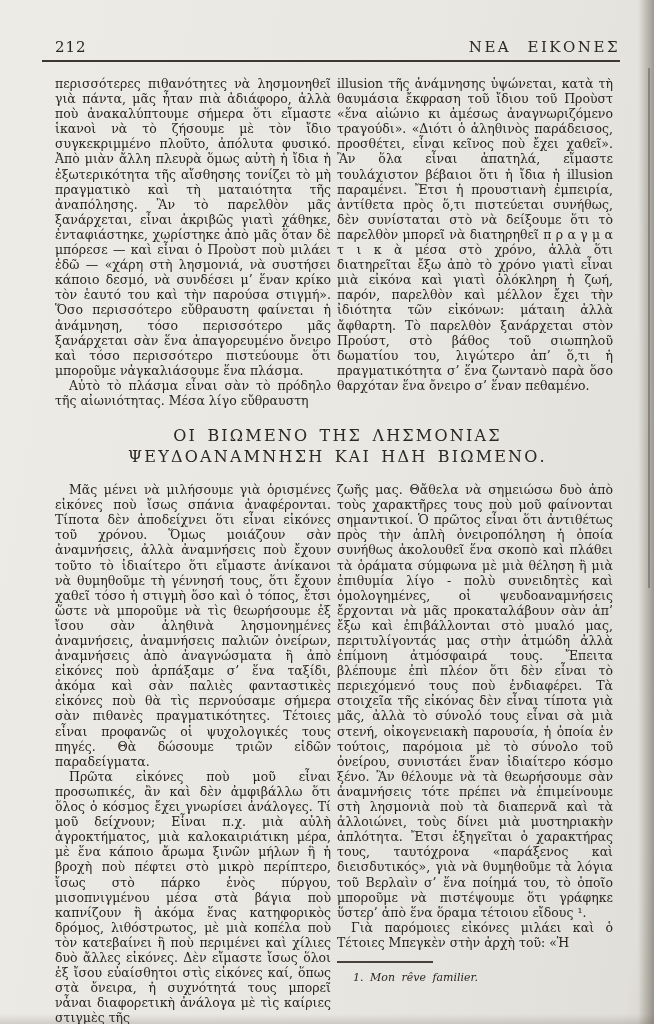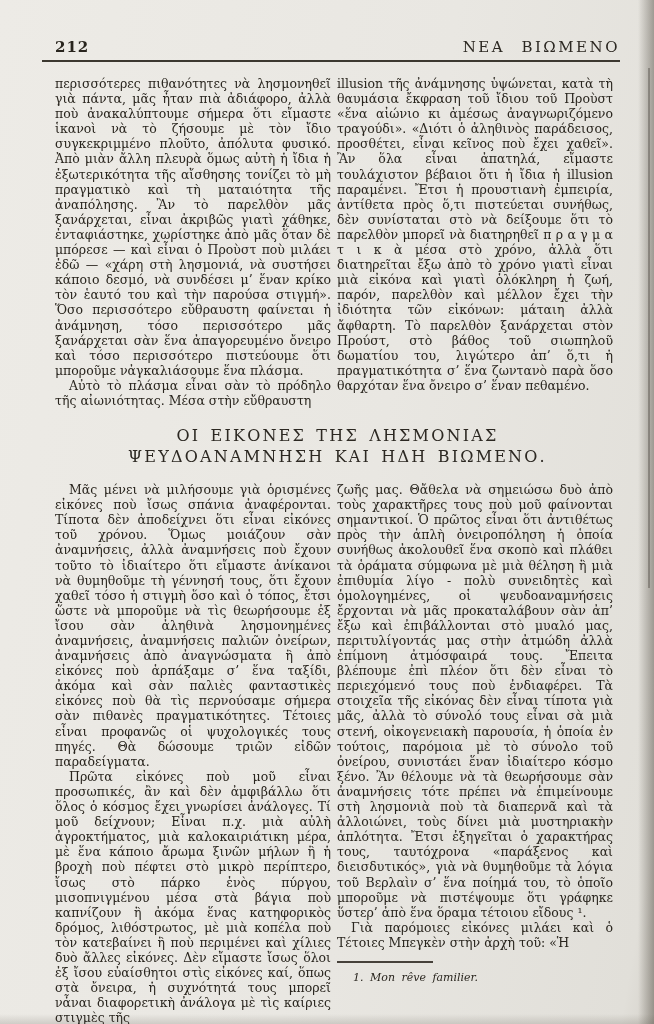--- a/index.html
+++ b/index.html
@@ -31,21 +31,21 @@
   }
   .bottom-shade {
     position: absolute; left: 0; right: 0; bottom: 0; height: 10px;
     background: linear-gradient(to top, rgba(80,74,64,0.18), rgba(0,0,0,0));
     pointer-events: none;
   }
   .page-header {
     display: flex; justify-content: space-between; align-items: baseline;
   }
   .page-num {
-    font-size: 15px; font-weight: 700; letter-spacing: 1px;
+    font-size: 15px; font-weight: 400; letter-spacing: 1px;
   }
   .journal-name {
     font-size: 15px; font-weight: 400; letter-spacing: 2.5px; word-spacing: 9px;
     color: #2c2822;
   }
   .header-rule {
     border: 0;
     border-top: 2px solid #3c3830;
     margin: 4px 0 14px -13px;
   }
@@ -89,36 +89,36 @@
     word-spacing: 3px;
   }
 </style>
 </head>
 <body>
 
 <div class="page">
 
   <header class="page-header">
     <span class="page-num">212</span>
-    <span class="journal-name">ΝΕΑ ΒΙΩΜΕΝΟ</span>
+    <span class="journal-name">ΝΕΑ ΕΙΚΟΝΕΣ</span>
   </header>
   <hr class="header-rule">
 
   <section class="two-col top-section">
     <div class="col">
       <p class="noindent">περισσότερες πιθανότητες νὰ λησμονηθεῖ γιὰ πάντα, μᾶς ἦταν πιὰ ἀδιάφορο, ἀλλὰ ποὺ ἀνακαλύπτουμε σήμερα ὅτι εἴμαστε ἱκανοὶ νὰ τὸ ζήσουμε μὲ τὸν ἴδιο συγκεκριμμένο πλοῦτο, ἀπόλυτα φυσικό. Ἀπὸ μιὰν ἄλλη πλευρὰ ὅμως αὐτὴ ἡ ἴδια ἡ ἐξωτερικότητα τῆς αἴσθησης τονίζει τὸ μὴ πραγματικὸ καὶ τὴ ματαιότητα τῆς ἀναπόλησης. Ἂν τὸ παρελθὸν μᾶς ξανάρχεται, εἶναι ἀκριβῶς γιατὶ χάθηκε, ἐνταφιάστηκε, χωρίστηκε ἀπὸ μᾶς ὅταν δὲ μπόρεσε — καὶ εἶναι ὁ Προὺστ ποὺ μιλάει ἐδῶ — «χάρη στὴ λησμονιά, νὰ συστήσει κάποιο δεσμό, νὰ συνδέσει μ’ ἕναν κρίκο τὸν ἑαυτό του καὶ τὴν παρούσα στιγμή». Ὅσο περισσότερο εὔθραυστη φαίνεται ἡ ἀνάμνηση, τόσο περισσότερο μᾶς ξανάρχεται σὰν ἕνα ἀπαγορευμένο ὄνειρο καὶ τόσο περισσότερο πιστεύουμε ὅτι μποροῦμε νἀγκαλιάσουμε ἕνα πλάσμα.</p>
-      <p class="indent">Αὐτὸ τὸ πλάσμα εἶναι σὰν τὸ πρόδηλο τῆς αἰωνιότητας. Μέσα στὴν εὔθραυστη</p>
+      <p class="indent">Αὐτὸ τὸ πλάσμα εἶναι σὰν τὸ πρόδηλο τῆς αἰωνιότητας. Μέσα λίγο εὔθραυστη</p>
     </div>
     <div class="col">
       <p class="noindent">illusion τῆς ἀνάμνησης ὑψώνεται, κατὰ τὴ θαυμάσια ἔκφραση τοῦ ἴδιου τοῦ Προὺστ «ἕνα αἰώνιο κι ἀμέσως ἀναγνωριζόμενο τραγούδι». «Διότι ὁ ἀληθινὸς παράδεισος, προσθέτει, εἶναι κεῖνος ποὺ ἔχει χαθεῖ». Ἂν ὅλα εἶναι ἀπατηλά, εἴμαστε τουλάχιστον βέβαιοι ὅτι ἡ ἴδια ἡ illusion παραμένει. Ἔτσι ἡ προυστιανὴ ἐμπειρία, ἀντίθετα πρὸς ὅ,τι πιστεύεται συνήθως, δὲν συνίσταται στὸ νὰ δείξουμε ὅτι τὸ παρελθὸν μπορεῖ νὰ διατηρηθεῖ π ρ α γ μ α τ ι κ ὰ μέσα στὸ χρόνο, ἀλλὰ ὅτι διατηρεῖται ἔξω ἀπὸ τὸ χρόνο γιατὶ εἶναι μιὰ εἰκόνα καὶ γιατὶ ὁλόκληρη ἡ ζωή, παρόν, παρελθὸν καὶ μέλλον ἔχει τὴν ἰδιότητα τῶν εἰκόνων: μάταιη ἀλλὰ ἄφθαρτη. Τὸ παρελθὸν ξανάρχεται στὸν Προύστ, στὸ βάθος τοῦ σιωπηλοῦ δωματίου του, λιγώτερο ἀπ’ ὅ,τι ἡ πραγματικότητα σ’ ἕνα ζωντανὸ παρὰ ὅσο θαρχόταν ἕνα ὄνειρο σ’ ἕναν πεθαμένο.</p>
     </div>
   </section>
 
   <h1 class="article-title">
-    <span class="title-line">ΟΙ ΕΙΚΟΝΕΣ ΤΗΣ ΛΗΣΜΟΝΙΑΣ</span>
+    <span class="title-line">ΟΙ ΒΙΩΜΕΝΟ ΤΗΣ ΛΗΣΜΟΝΙΑΣ</span>
     <span class="title-line">ΨΕΥΔΟΑΝΑΜΝΗΣΗ ΚΑΙ ΗΔΗ ΒΙΩΜΕΝΟ.</span>
   </h1>
 
   <section class="two-col bottom-section">
     <div class="col">
       <p class="indent">Μᾶς μένει νὰ μιλήσουμε γιὰ ὁρισμένες εἰκόνες ποὺ ἴσως σπάνια ἀναφέρονται. Τίποτα δὲν ἀποδείχνει ὅτι εἶναι εἰκόνες τοῦ χρόνου. Ὅμως μοιάζουν σὰν ἀναμνήσεις, ἀλλὰ ἀναμνήσεις ποὺ ἔχουν τοῦτο τὸ ἰδιαίτερο ὅτι εἴμαστε ἀνίκανοι νὰ θυμηθοῦμε τὴ γέννησή τους, ὅτι ἔχουν χαθεῖ τόσο ἡ στιγμὴ ὅσο καὶ ὁ τόπος, ἔτσι ὥστε νὰ μποροῦμε νὰ τὶς θεωρήσουμε ἐξ ἴσου σὰν ἀληθινὰ λησμονημένες ἀναμνήσεις, ἀναμνήσεις παλιῶν ὀνείρων, ἀναμνήσεις ἀπὸ ἀναγνώσματα ἢ ἀπὸ εἰκόνες ποὺ ἁρπάξαμε σ’ ἕνα ταξίδι, ἀκόμα καὶ σὰν παλιὲς φανταστικὲς εἰκόνες ποὺ θὰ τὶς περνούσαμε σήμερα σὰν πιθανὲς πραγματικότητες. Τέτοιες εἶναι προφανῶς οἱ ψυχολογικές τους πηγές. Θὰ δώσουμε τριῶν εἰδῶν παραδείγματα.</p>
       <p class="indent">Πρῶτα εἰκόνες ποὺ μοῦ εἶναι προσωπικές, ἂν καὶ δὲν ἀμφιβάλλω ὅτι ὅλος ὁ κόσμος ἔχει γνωρίσει ἀνάλογες. Τί μοῦ δείχνουν; Εἶναι π.χ. μιὰ αὐλὴ ἀγροκτήματος, μιὰ καλοκαιριάτικη μέρα, μὲ ἕνα κάποιο ἄρωμα ξινῶν μήλων ἢ ἡ βροχὴ ποὺ πέφτει στὸ μικρὸ περίπτερο, ἴσως στὸ πάρκο ἑνὸς πύργου, μισοπνιγμένου μέσα στὰ βάγια ποὺ καπνίζουν ἢ ἀκόμα ἕνας κατηφορικὸς δρόμος, λιθόστρωτος, μὲ μιὰ κοπέλα ποὺ τὸν κατεβαίνει ἢ ποὺ περιμένει καὶ χίλιες δυὸ ἄλλες εἰκόνες. Δὲν εἴμαστε ἴσως ὅλοι ἐξ ἴσου εὐαίσθητοι στὶς εἰκόνες καί, ὅπως στὰ ὄνειρα, ἡ συχνότητά τους μπορεῖ νἆναι διαφορετικὴ ἀνάλογα μὲ τὶς καίριες στιγμὲς τῆς</p>
     </div>
     <div class="col">
       <p class="noindent">ζωῆς μας. Θἄθελα νὰ σημειώσω δυὸ ἀπὸ τοὺς χαρακτῆρες τους ποὺ μοῦ φαίνονται σημαντικοί. Ὁ πρῶτος εἶναι ὅτι ἀντιθέτως πρὸς τὴν ἁπλὴ ὀνειροπόληση ἡ ὁποία συνήθως ἀκολουθεῖ ἕνα σκοπὸ καὶ πλάθει τὰ ὁράματα σύμφωνα μὲ μιὰ θέληση ἢ μιὰ ἐπιθυμία λίγο - πολὺ συνειδητὲς καὶ ὁμολογημένες, οἱ ψευδοαναμνήσεις ἔρχονται νὰ μᾶς προκαταλάβουν σὰν ἀπ’ ἔξω καὶ ἐπιβάλλονται στὸ μυαλό μας, περιτυλίγοντάς μας στὴν ἀτμώδη ἀλλὰ ἐπίμονη ἀτμόσφαιρά τους. Ἔπειτα βλέπουμε ἐπὶ πλέον ὅτι δὲν εἶναι τὸ περιεχόμενό τους ποὺ ἐνδιαφέρει. Τὰ στοιχεῖα τῆς εἰκόνας δὲν εἶναι τίποτα γιὰ μᾶς, ἀλλὰ τὸ σύνολό τους εἶναι σὰ μιὰ στενή, οἰκογενειακὴ παρουσία, ἡ ὁποία ἐν τούτοις, παρόμοια μὲ τὸ σύνολο τοῦ ὀνείρου, συνιστάει ἕναν ἰδιαίτερο κόσμο ξένο. Ἂν θέλουμε νὰ τὰ θεωρήσουμε σὰν ἀναμνήσεις τότε πρέπει νὰ ἐπιμείνουμε στὴ λησμονιὰ ποὺ τὰ διαπερνᾶ καὶ τὰ ἀλλοιώνει, τοὺς δίνει μιὰ μυστηριακὴν ἁπλότητα. Ἔτσι ἐξηγεῖται ὁ χαρακτήρας τους, ταυτόχρονα «παράξενος καὶ διεισδυτικός», γιὰ νὰ θυμηθοῦμε τὰ λόγια τοῦ Βερλαὶν σ’ ἕνα ποίημά του, τὸ ὁποῖο μποροῦμε νὰ πιστέψουμε ὅτι γράφηκε ὕστερ’ ἀπὸ ἕνα ὅραμα τέτοιου εἴδους ¹.</p>

